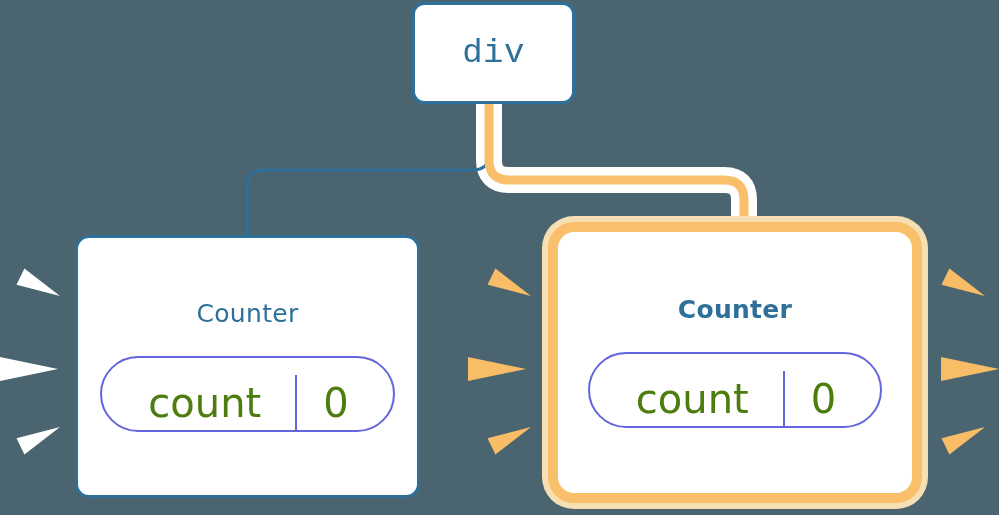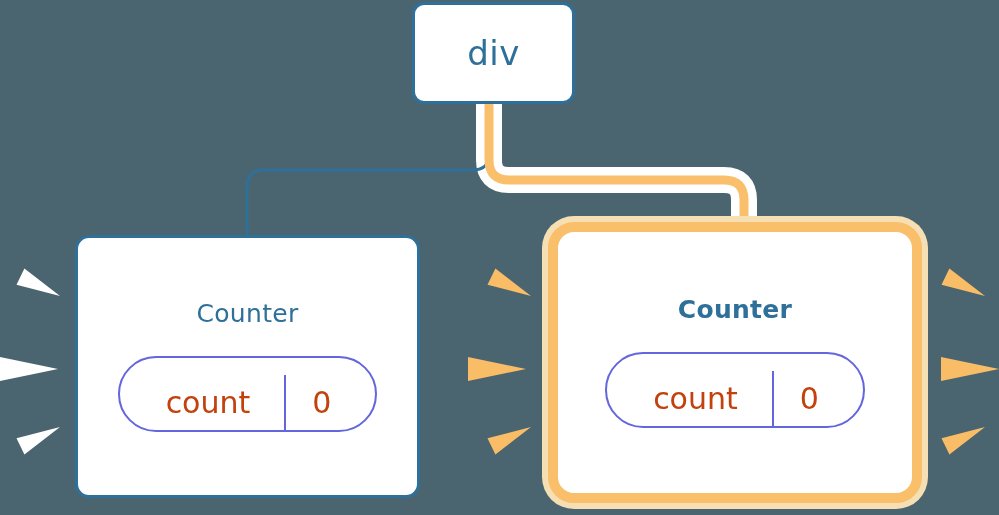--- a/index.html
+++ b/index.html
@@ -33,20 +33,21 @@
   }
   
   #node-div {
     left: 412px;
     top: 2px;
     width: 163px;
     height: 102px;
     border: 3px solid #2e7099;
     border-radius: 12px;
     z-index: 4;
+    font-family: Liberation Mono, monospace;
   }
   #node-div .node-title {
     font-size: 34px;
     color: #2e7099;
     letter-spacing: 0.5px;
     line-height: 1;
   }
   
   #node-counter-left {
     left: 75px;
@@ -83,22 +84,22 @@
     align-items: stretch;
     border: 2px solid #6366dd;
     border-radius: 999px;
     height: 76px;
     box-sizing: border-box;
   }
   .pill-key, .pill-val {
     display: flex;
     align-items: center;
     justify-content: center;
-    font-size: 30px;
-    color: #c2410c;
+    font-size: 40px;
+    color: #4d7c0f;
     line-height: 1;
     margin-top: 17px;
   }
   .pill-key { padding: 0 34px 0 46px; }
   .pill-val {
     padding: 0 44px 0 26px;
     border-left: 2px solid #6366dd;
   }
   
   .sparks {

